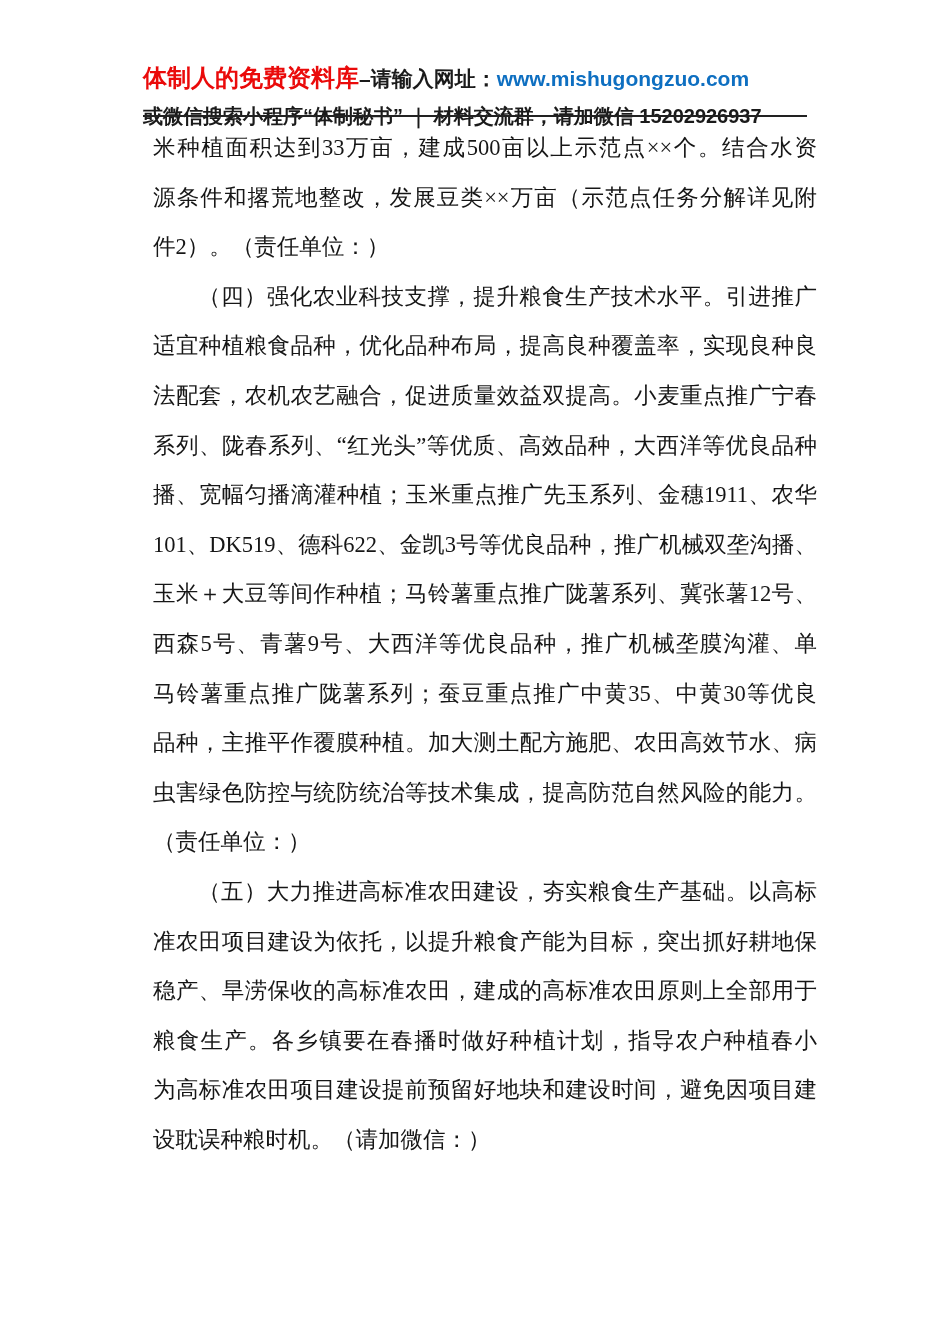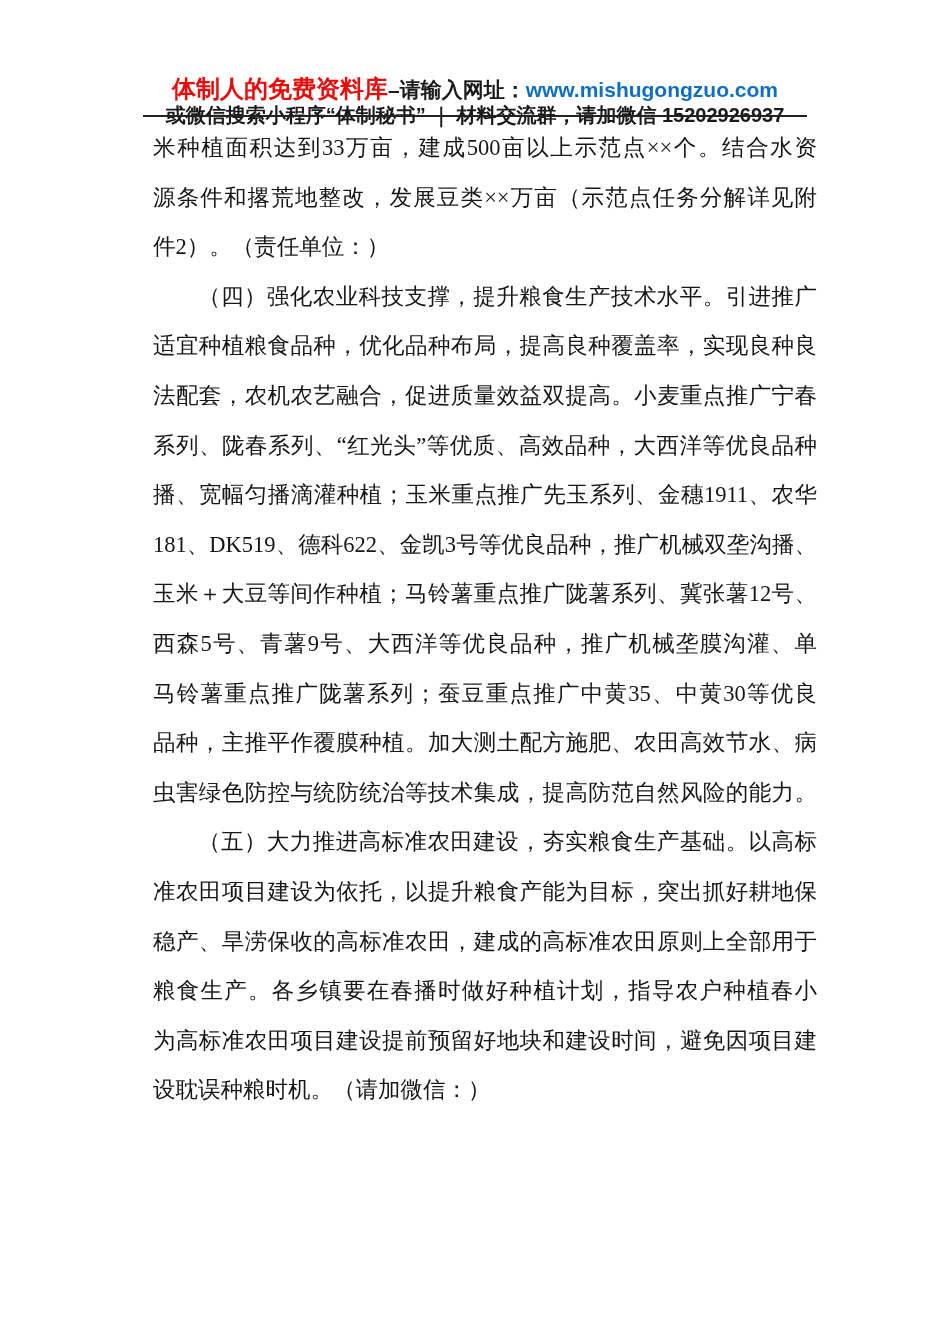--- a/index.html
+++ b/index.html
@@ -9,23 +9,23 @@
     background: #ffffff;
     position: relative;
     font-family: "Liberation Serif", serif;
     overflow: hidden;
   }
 
   
   .promo-header {
     position: absolute;
     left: 143px;
-    top: 76px;
+    top: 65px;
     width: 664px;
-    text-align: center;
+    text-align: left;
     font-family: "Liberation Sans", sans-serif;
     color: #1a1a1a;
   }
   .promo-line1 {
     line-height: 25px;
     font-size: 21px;
     font-weight: bold;
     white-space: nowrap;
   }
   .promo-brand {
@@ -34,21 +34,21 @@
   }
   .promo-note {
     font-size: 21px;
     font-weight: bold;
   }
   .promo-url {
     font-size: 21px;
     font-weight: 600;
   }
   .promo-line2 {
-    margin-top: 2px;
+    margin-top: 14px;
     line-height: 22px;
     font-size: 20px;
     font-weight: bold;
     white-space: nowrap;
   }
   .header-divider {
     position: absolute;
     left: 143px;
     top: 115px;
     width: 664px;
@@ -95,25 +95,26 @@
 
 <div class="doc-body">
     <div class="line">米种植面积达到33万亩，建成500亩以上示范点××个。结合水资</div>
     <div class="line">源条件和撂荒地整改，发展豆类××万亩（示范点任务分解详见附</div>
     <div class="line para-end">件2）。（责任单位：）</div>
     <div class="line indent">（四）强化农业科技支撑，提升粮食生产技术水平。引进推广</div>
     <div class="line">适宜种植粮食品种，优化品种布局，提高良种覆盖率，实现良种良</div>
     <div class="line">法配套，农机农艺融合，促进质量效益双提高。小麦重点推广宁春</div>
     <div class="line">系列、陇春系列、“红光头”等优质、高效品种，大西洋等优良品种</div>
     <div class="line">播、宽幅匀播滴灌种植；玉米重点推广先玉系列、金穗1911、农华</div>
-    <div class="line">181、DK519、德科622、金凯3号等优良品种，推广机械双垄沟播、</div>
+    <div class="line">101、DK519、德科622、金凯3号等优良品种，推广机械双垄沟播、</div>
     <div class="line">玉米＋大豆等间作种植；马铃薯重点推广陇薯系列、冀张薯12号、</div>
     <div class="line">西森5号、青薯9号、大西洋等优良品种，推广机械垄膜沟灌、单</div>
     <div class="line">马铃薯重点推广陇薯系列；蚕豆重点推广中黄35、中黄30等优良</div>
     <div class="line">品种，主推平作覆膜种植。加大测土配方施肥、农田高效节水、病</div>
     <div class="line">虫害绿色防控与统防统治等技术集成，提高防范自然风险的能力。</div>
+    <div class="line para-end">（责任单位：）</div>
     <div class="line indent">（五）大力推进高标准农田建设，夯实粮食生产基础。以高标</div>
     <div class="line">准农田项目建设为依托，以提升粮食产能为目标，突出抓好耕地保</div>
     <div class="line">稳产、旱涝保收的高标准农田，建成的高标准农田原则上全部用于</div>
     <div class="line">粮食生产。各乡镇要在春播时做好种植计划，指导农户种植春小麦，</div>
     <div class="line">为高标准农田项目建设提前预留好地块和建设时间，避免因项目建</div>
     <div class="line para-end">设耽误种粮时机。（请加微信：）</div>
   </div>
 
 </body></html>

